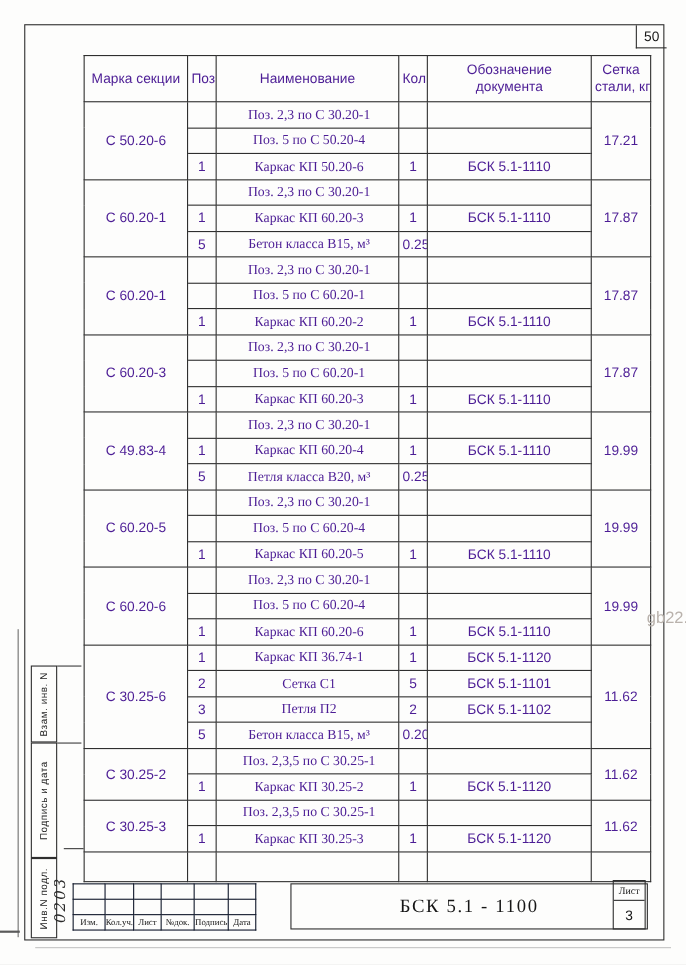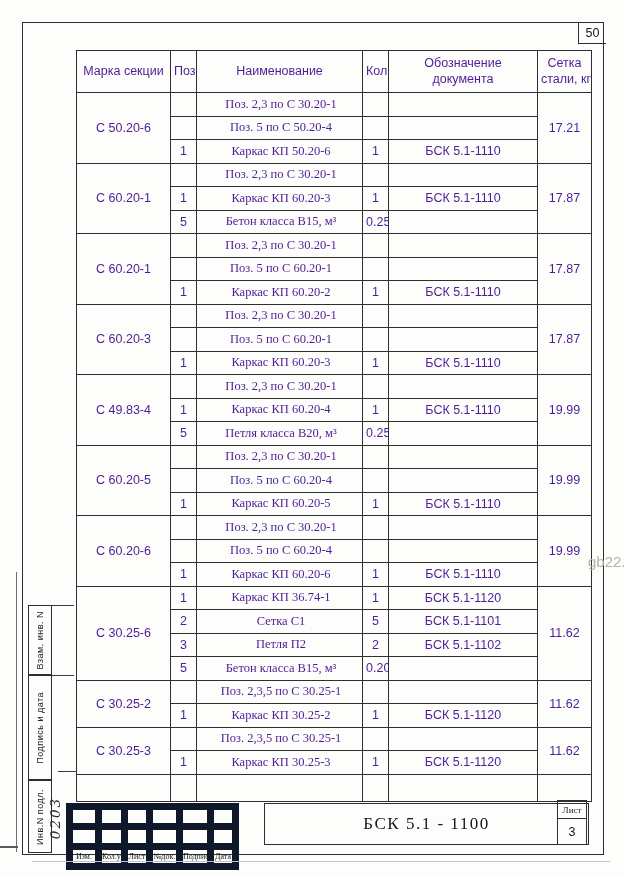--- a/index.html
+++ b/index.html
@@ -29,21 +29,21 @@
   table.spec{border:1.5px solid #2a2a2a;}
   table.spec thead th{height:41px;line-height:1.25;}
   table.spec td.c-name{text-align:center;padding-left:6px;font-family:Liberation Serif, serif;}
   table.spec tr.group-start td{border-top-width:1.5px;}
   table.spec tr.empty-last td{height:26px;}
   .hdr2{display:block;line-height:1.25;}
   .mini-table{
     position:absolute;left:66px;top:803px;width:166px;height:42px;
     border-collapse:collapse;table-layout:fixed;font-family:"Liberation Serif",serif;
   }
-  .mini-table td{border:7px solid #0f172a;height:13px;font-size:8px;text-align:center;padding:0;overflow:hidden;white-space:nowrap;}
+  .mini-table td{border:1px solid #0f172a;height:13px;font-size:8px;text-align:center;padding:0;overflow:hidden;white-space:nowrap;}
   .stamp-center{
     position:absolute;left:232px;top:803px;width:325px;height:42px;
     border:1px solid #2e2e2e;display:flex;align-items:center;justify-content:center;
     font-family:"Liberation Serif",serif;font-size:17px;letter-spacing:1.5px;box-sizing:border-box;margin-left:32px;
   }
   .sheet-box{
     position:absolute;left:557px;top:800px;width:30px;height:45px;
     border:1px solid #2e2e2e;box-sizing:border-box;display:flex;flex-direction:column;
   }
   .sheet-box .lbl{height:17px;border-bottom:1px solid #2e2e2e;display:flex;align-items:center;justify-content:center;font-size:9px;font-family:"Liberation Serif",serif;}

